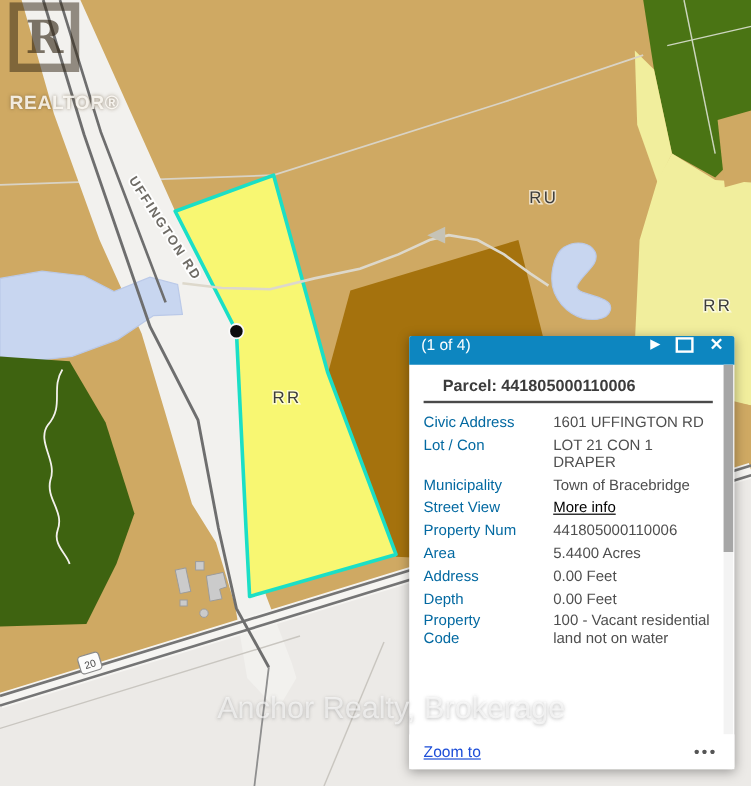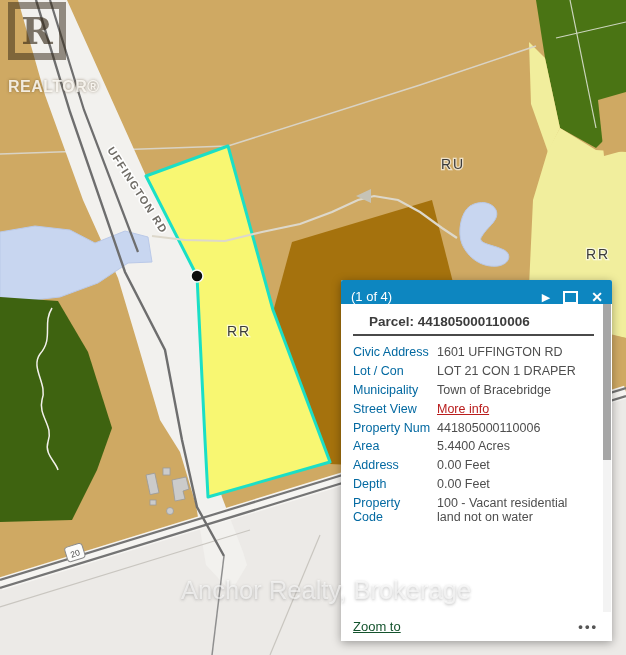--- a/index.html
+++ b/index.html
@@ -14,37 +14,37 @@
   .realtor-wm{position:absolute;left:8px;top:2px;z-index:30;}
   .r-box{width:58px;height:58px;border:7px solid rgba(48,35,18,.5);box-sizing:border-box;display:flex;align-items:center;justify-content:center;}
   .r-letter{font-family:"DejaVu Serif",serif;font-weight:bold;font-size:38px;color:rgba(48,35,18,.62);line-height:1;}
   .r-text{margin-top:18px;font-size:16px;font-weight:bold;letter-spacing:.5px;color:rgba(255,253,248,.85);text-shadow:0 0 3px rgba(90,70,40,.6);}
 
   
   .anchor-wm{position:absolute;left:181px;top:576px;z-index:60;font-size:25.5px;color:rgba(255,255,255,.6);text-shadow:0 1px 3px rgba(110,110,110,.45);white-space:nowrap;pointer-events:none;}
 
   
   .popup{position:absolute;left:341px;top:280px;width:271px;height:361px;background:#fff;border-radius:2px;box-shadow:0 2px 10px rgba(0,0,0,.35);z-index:40;}
-  .p-header{height:24px;background:#0d86c0;color:#fff;display:flex;align-items:flex-end;padding:0 9px 0 10px;border-radius:2px 2px 0 0;}
+  .p-header{height:24px;background:#0d86c0;color:#fff;display:flex;align-items:flex-start;padding:0 9px 0 10px;border-radius:2px 2px 0 0;}
   .p-title{font-size:13px;}
   .p-hicons{margin-left:auto;display:flex;align-items:center;gap:13px;}
   .p-play{font-size:11px;line-height:1;cursor:pointer;}
   .p-maxi{width:11px;height:9px;border:2px solid #fff;display:inline-block;cursor:pointer;}
   .p-close{font-size:14px;font-weight:bold;line-height:1;cursor:pointer;}
   .p-body{position:absolute;top:24px;left:0;right:0;bottom:29px;overflow:hidden;padding:8px 18px 0 12px;}
   .p-parcel{font-size:13.5px;font-weight:bold;color:#3c3c3c;margin:2px 16px 5px;}
   .p-div{height:2px;background:#4a4a4a;border:0;margin:0 0 9px;}
   .prow{display:flex;margin-bottom:4.5px;line-height:1.15;font-size:12.5px;}
   .plabel{flex:0 0 80px;color:#0369a1;margin-right:4px;}
-  .pvalue{color:#4e4e4e;width:170px;}
-  .plink{color:#b91c1c;text-decoration:underline;cursor:pointer;text-align:right;}
+  .pvalue{color:#4e4e4e;width:170px;margin-left:24px;}
+  .plink{color:#000000;text-decoration:underline;cursor:pointer;text-align:right;}
   .p-scroll{position:absolute;top:24px;right:1px;bottom:29px;width:8px;background:#f3f3f3;}
   .p-thumb{position:absolute;top:0;left:0;right:0;height:156px;background:#a6a6a6;cursor:pointer;}
   .p-footer{position:absolute;left:0;right:0;bottom:0;height:29px;display:flex;align-items:center;padding:0 14px 0 12px;background:#fff;}
-  .zoomto{font-size:13px;color:#14532d;text-decoration:underline;cursor:pointer;}
+  .zoomto{font-size:13px;color:#1d4ed8;text-decoration:underline;cursor:pointer;}
   .dots{margin-left:auto;font-size:13px;letter-spacing:2px;color:#555;font-weight:bold;cursor:pointer;}
 </style>
 </head>
 <body>
 
 <div class="stage">
 
   <svg width="626" height="655" viewBox="0 0 626 655">
 
     <rect x="0" y="0" width="626" height="655" fill="#eceae7"></rect>

